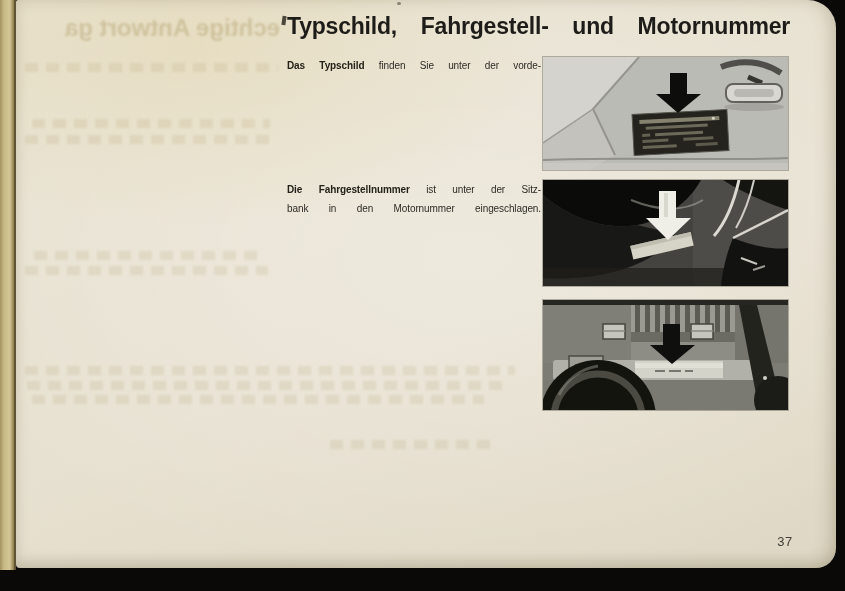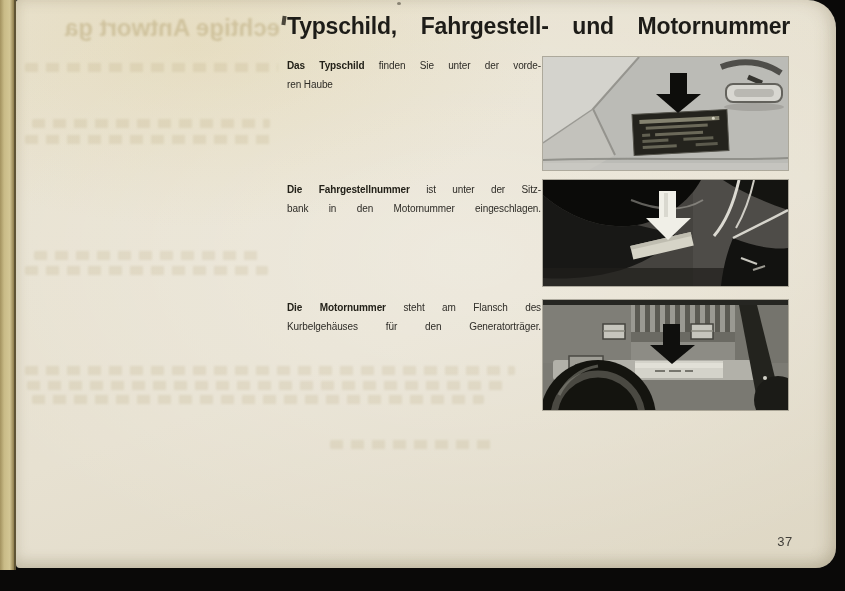--- a/index.html
+++ b/index.html
@@ -68,32 +68,27 @@
     <div class="ghost-strip gs7"></div>
     <div class="ghost-strip gs8"></div>
     <div class="ghost-strip gs9"></div>
     <div class="ink-mark m1"></div>
     <div class="ink-mark m2"></div>
 
     <h1 class="title">Typschild, Fahrgestell- und Motornummer</h1>
 
     <div class="text-block b1">
       <p class="jl"><b>Das Typschild</b><span> finden Sie unter der vorde-</span></p>
-      <p>ren Haube</p>
     </div>
 
     <div class="text-block b2">
       <p class="jl"><b>Die Fahrgestellnummer</b><span> ist unter der Sitz-</span></p>
       <p class="jl">bank in den Motornummer eingeschlagen.</p>
     </div>
 
-    <div class="text-block b3">
-      <p class="jl"><b>Die Motornummer</b><span> steht am Flansch des</span></p>
-      <p class="jl">Kurbelgehäuses für den Generatorträger.</p>
-    </div>
 
     <svg class="photo p1" viewBox="0 0 245 113">
       <rect width="245" height="113" fill="#b3b2ad"></rect>
       <rect width="245" height="113" fill="#c6c5c0" opacity=".45"></rect>
       <polygon points="0,0 96,0 50,52 0,86" fill="#d4d3cd"></polygon>
       <polygon points="0,86 50,52 72,98 46,113 0,113" fill="#c3c2bc"></polygon>
       <path d="M96,0 50,52 72,98" stroke="#8d8c86" stroke-width="2" fill="none" opacity=".85"></path>
       <path d="M50,52 0,86" stroke="#9b9a94" stroke-width="1.5" fill="none"></path>
       <path d="M178,10 C198,2 220,4 238,16" stroke="#44433e" stroke-width="6" fill="none" opacity=".9"></path>
       <path d="M205,20 l14,6" stroke="#35342f" stroke-width="5"></path>

